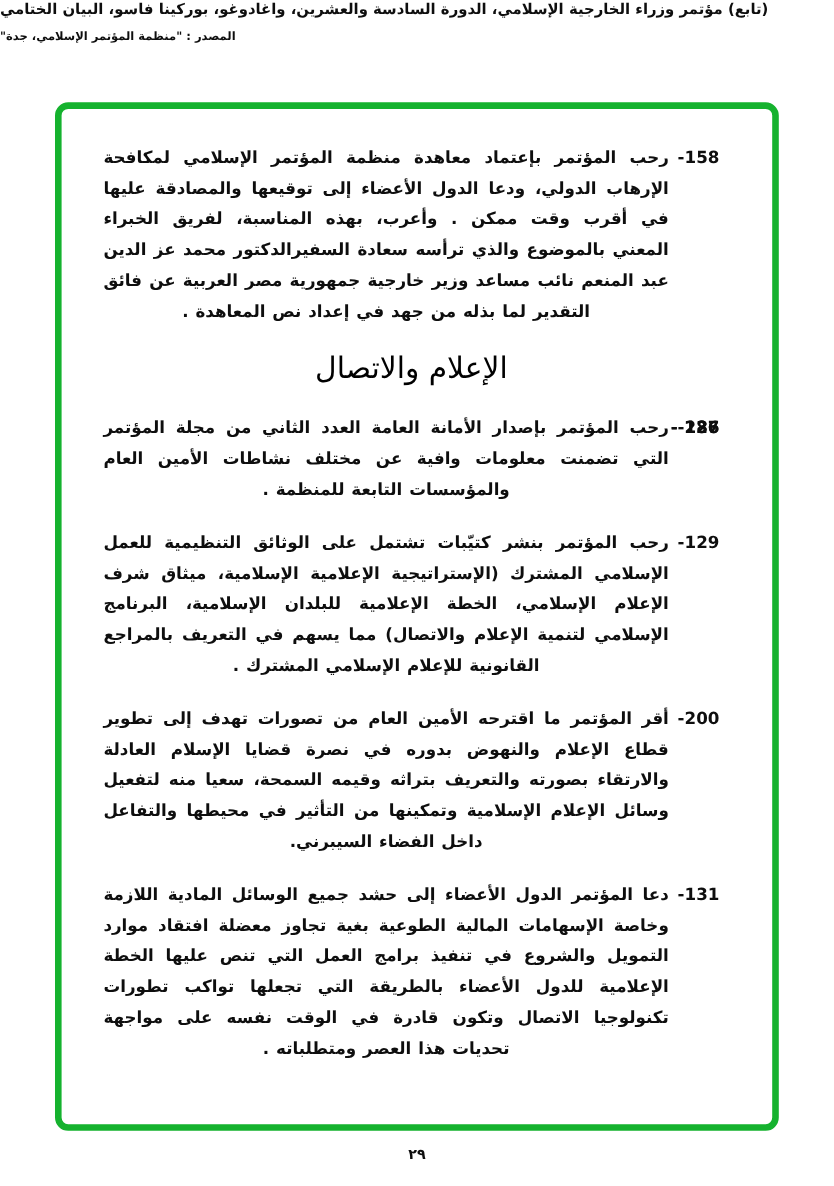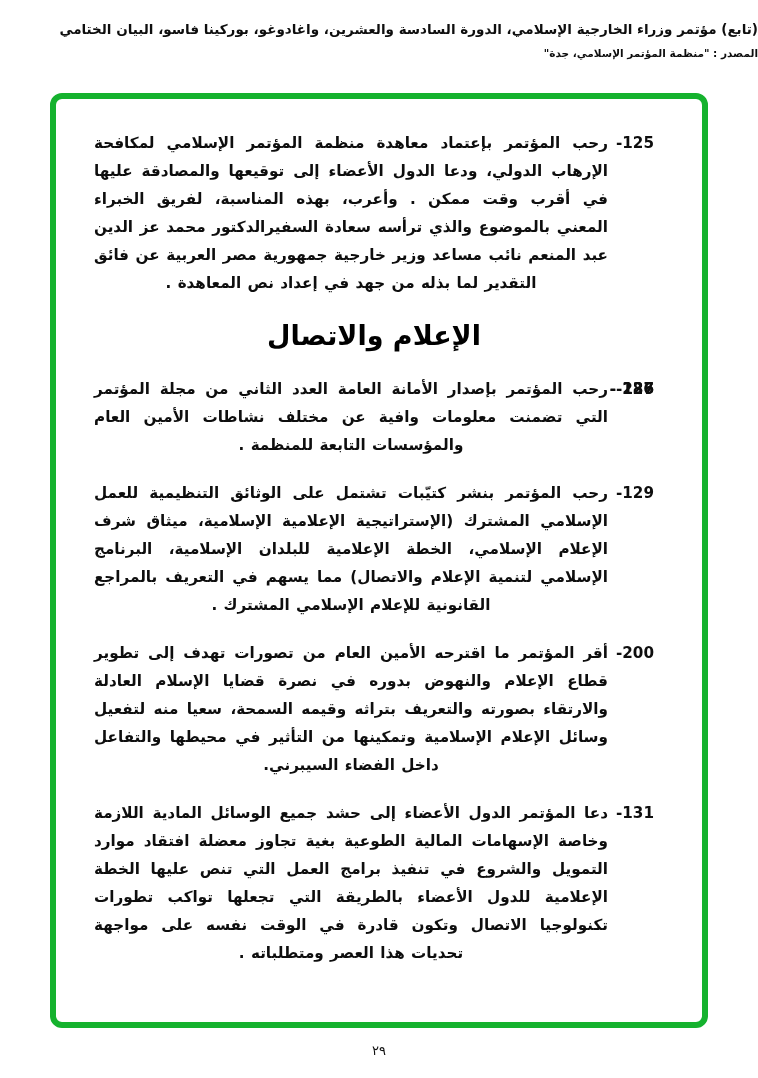--- a/index.html
+++ b/index.html
@@ -7,22 +7,21 @@
     position: relative;
     width: 758px;
     height: 1078px;
     background: #ffffff;
     overflow: hidden;
     direction: rtl;
     font-family: "DejaVu Sans", sans-serif;
     color: #0e0e0e;
   }
   .doc-header {
-    padding-top: 20px;
-    text-align: right;
+    text-align: left;
     font-weight: bold;
   }
   .doc-header .line1 {
     font-size: 13.5px;
     line-height: 19px;
     letter-spacing: 0px;
   }
   .doc-header .line2 {
     font-size: 10.5px;
     line-height: 15px;
@@ -55,47 +54,47 @@
     position: absolute;
     right: 0;
     top: 0;
     white-space: nowrap;
   }
   .section-title {
     margin: 14px 0 20px 0;
     text-align: center;
     font-size: 27px;
     line-height: 38px;
-    font-weight: bold;
+    font-weight: normal;
     color: #000000;
   }
   .page-number {
     position: absolute;
     left: 0;
     right: 0;
     bottom: 20px;
     text-align: center;
     font-size: 13px;
-    font-weight: normal;
+    font-weight: bold;
   }
 </style>
 </head>
 <body>
 
 <div class="page">
 
   <div class="doc-header">
     <div class="line1">(تابع) مؤتمر وزراء الخارجية الإسلامي، الدورة السادسة والعشرين، واغادوغو، بوركينا فاسو، البيان الختامي</div>
     <div class="line2">المصدر : "منظمة المؤتمر الإسلامي، جدة"</div>
   </div>
 
   <div class="content-frame" style="border-color: rgb(21, 178, 46);">
 
     <div class="para">
-      <span class="num">125-</span>
+      <span class="num">158-</span>
       <span class="txt">رحب المؤتمر بإعتماد معاهدة منظمة المؤتمر الإسلامي لمكافحة الإرهاب الدولي، ودعا الدول الأعضاء إلى توقيعها والمصادقة عليها في أقرب وقت ممكن . وأعرب، بهذه المناسبة، لفريق الخبراء المعني بالموضوع والذي ترأسه سعادة السفيرالدكتور محمد عز الدين عبد المنعم  نائب مساعد وزير خارجية جمهورية مصر العربية  عن فائق التقدير  لما بذله من جهد في إعداد نص المعاهدة .</span>
     </div>
 
     <h2 class="section-title">الإعلام والاتصال</h2>
 
     <div class="para">
       <span class="num">126 -</span>
     </div>
 
     <div class="para">

